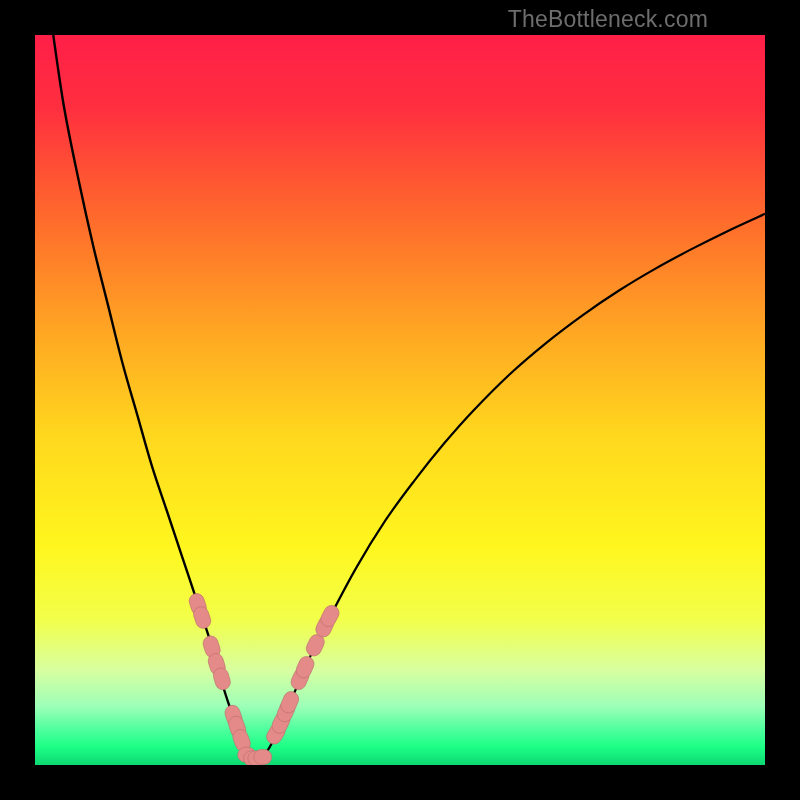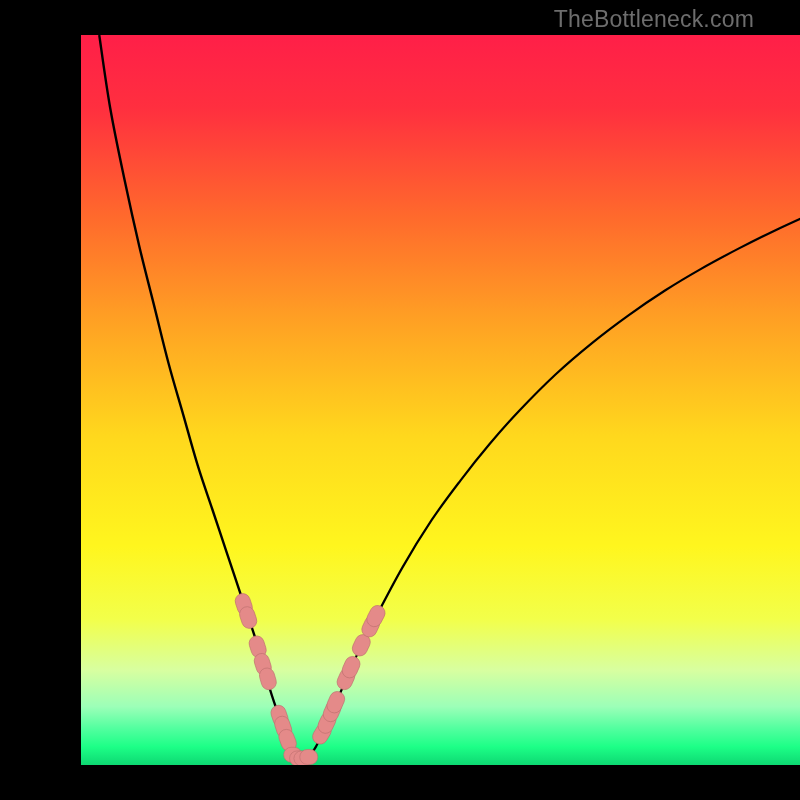--- a/index.html
+++ b/index.html
@@ -11,21 +11,20 @@
     overflow: hidden;
     font-family: Arial, Helvetica, sans-serif;
   }
   .frame {
     position: absolute;
     left: 0;
     top: 0;
     width: 716px;
     height: 800px;
     background: #000;
-    margin-left: 46px;
   }
   .plot {
     position: absolute;
     left: 35px;
     top: 35px;
     width: 730px;
     height: 730px;
     overflow: hidden;
   }
   .gradient {

